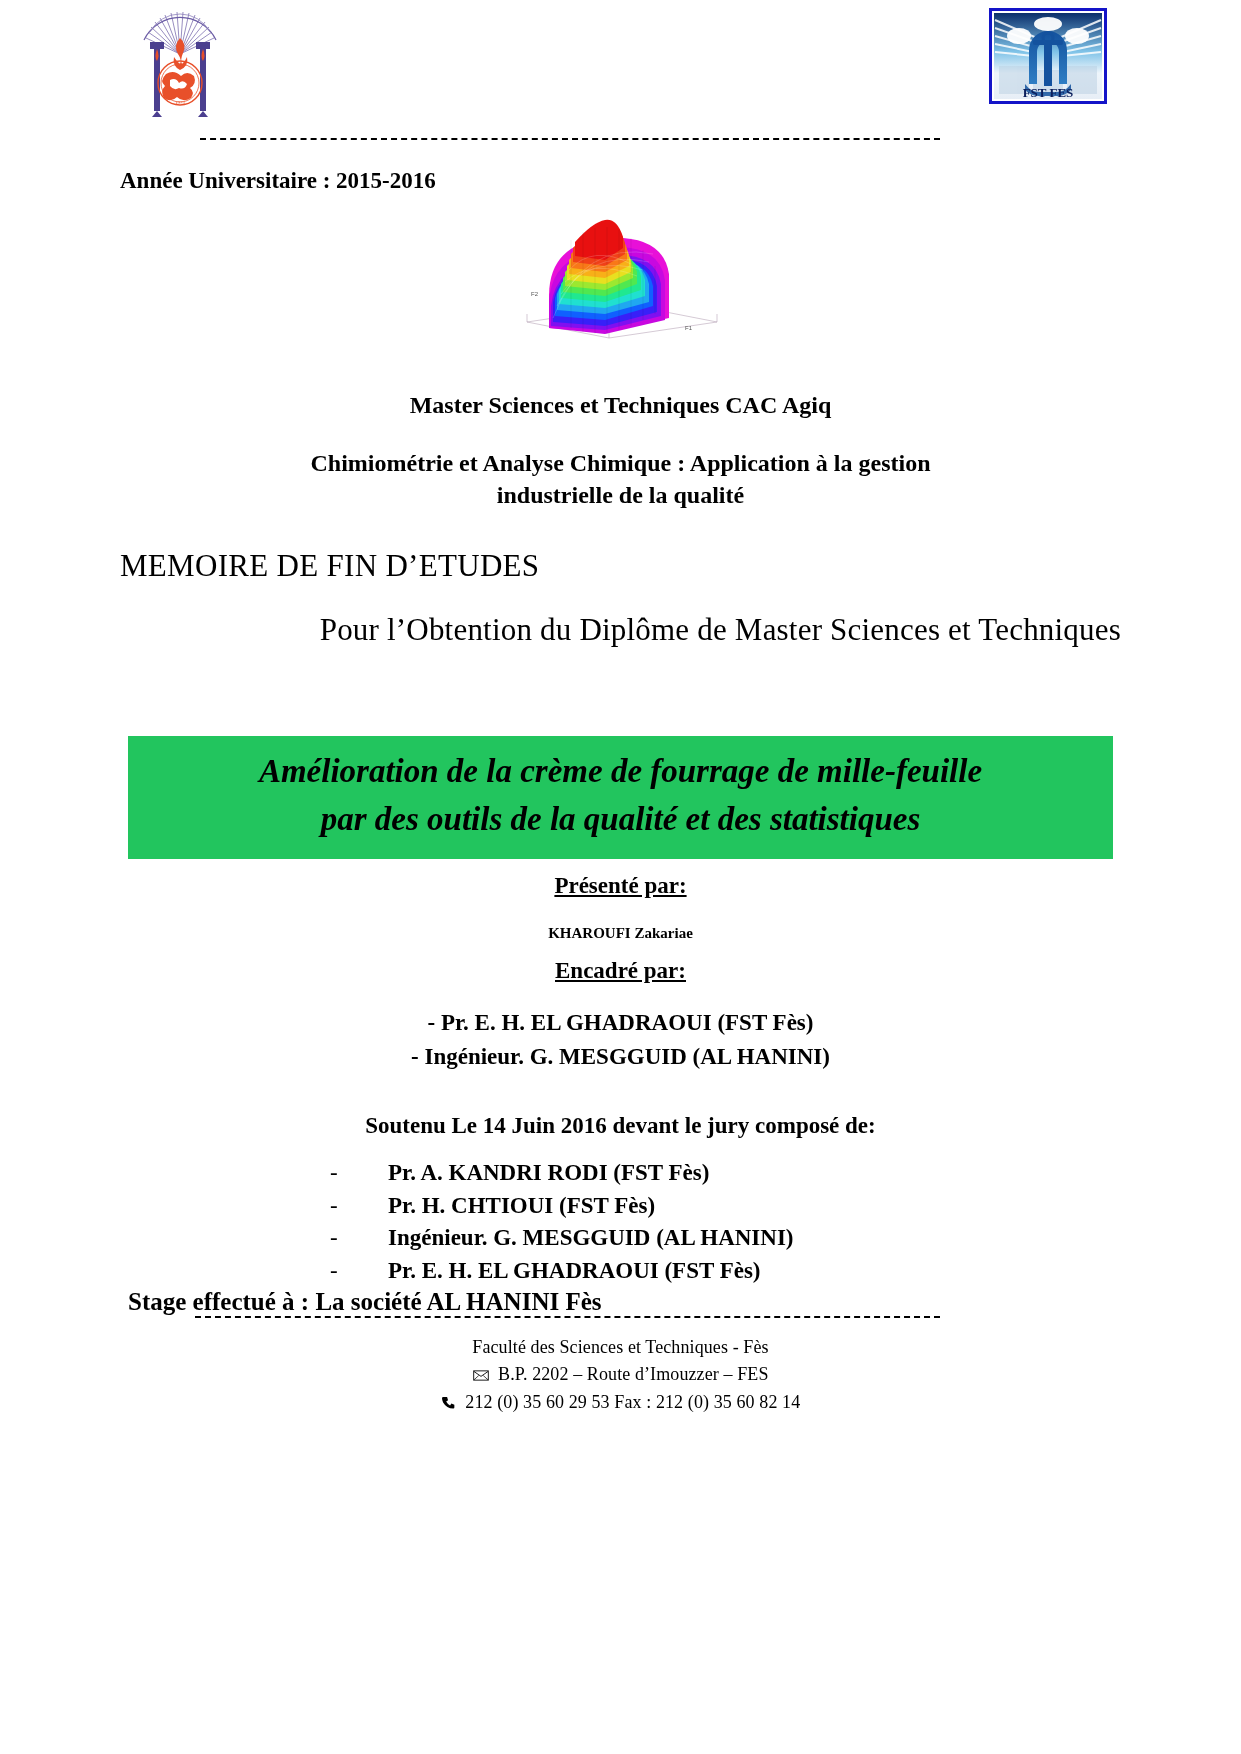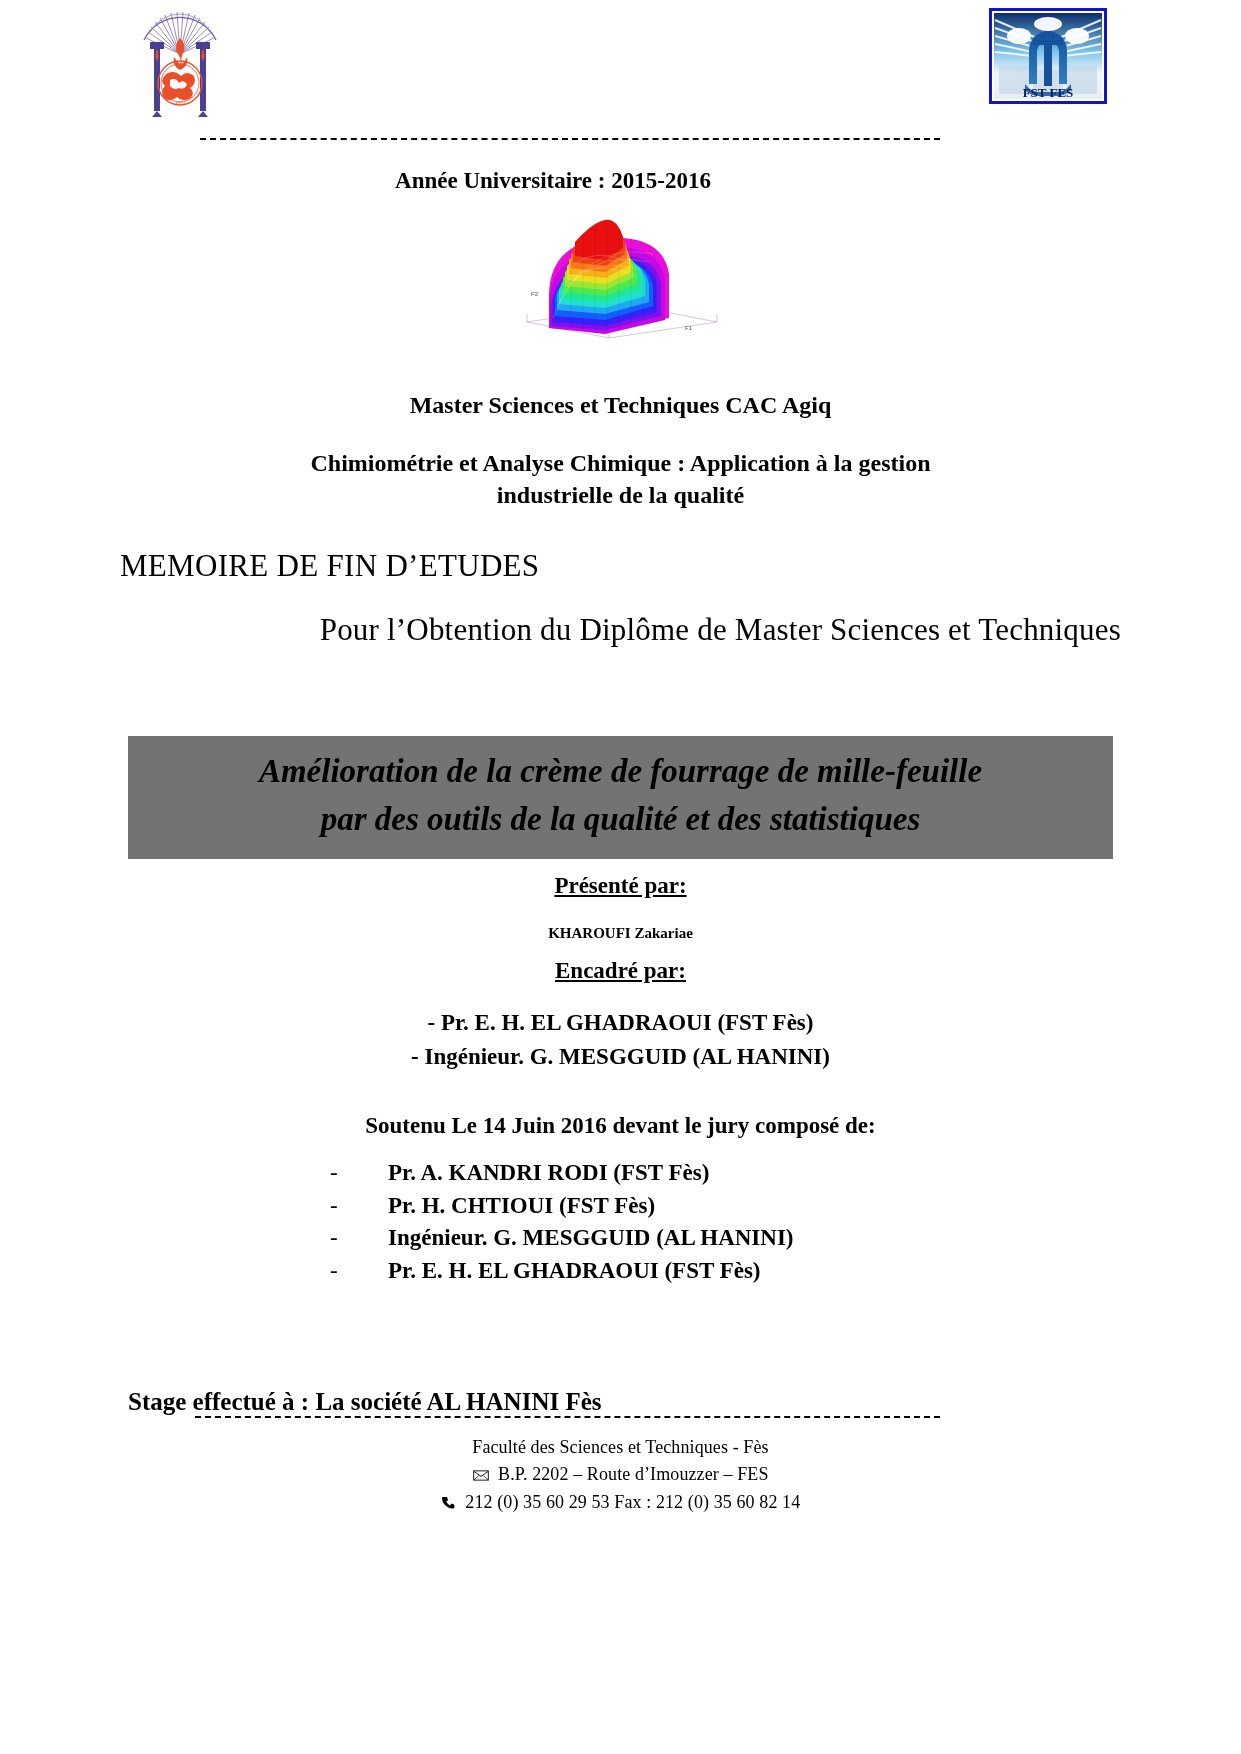--- a/index.html
+++ b/index.html
@@ -71,21 +71,21 @@
     border-top: 2px dashed #000;
     height: 0;
   }
   .dashed-rule.footer-rule {
     margin: 0 0 0 75px;
     width: 745px;
   }
 
   
   .year {
-    text-align: center;
+    text-align: left;
     font-size: 23px;
     font-weight: bold;
     padding-right: 135px;
     margin-top: 28px;
   }
 
   
   .plot-wrap {
     text-align: center;
     margin-top: 16px;
@@ -120,21 +120,21 @@
   }
   .obtention {
     text-align: right;
     font-size: 31px;
     margin-top: 28px;
     letter-spacing: 0.2px;
   }
 
   
   .title-box {
-    background: #737373;
+    background: #22c55e;
     margin: 88px 8px 0 8px;
     padding: 12px 22px 16px 22px;
     text-align: center;
     font-style: italic;
     font-weight: bold;
     font-size: 33px;
     line-height: 1.45;
   }
 
   
@@ -185,21 +185,20 @@
     width: 58px;
     text-align: left;
     font-weight: normal;
   }
   .jury-name { flex: 1; }
 
   
   .internship {
     font-size: 25px;
     font-weight: bold;
-    margin-top: 100px;
     margin-left: 8px;
   }
 
   
   .footer {
     margin-top: 16px;
     text-align: center;
     font-size: 18px;
     line-height: 1.5;
   }

